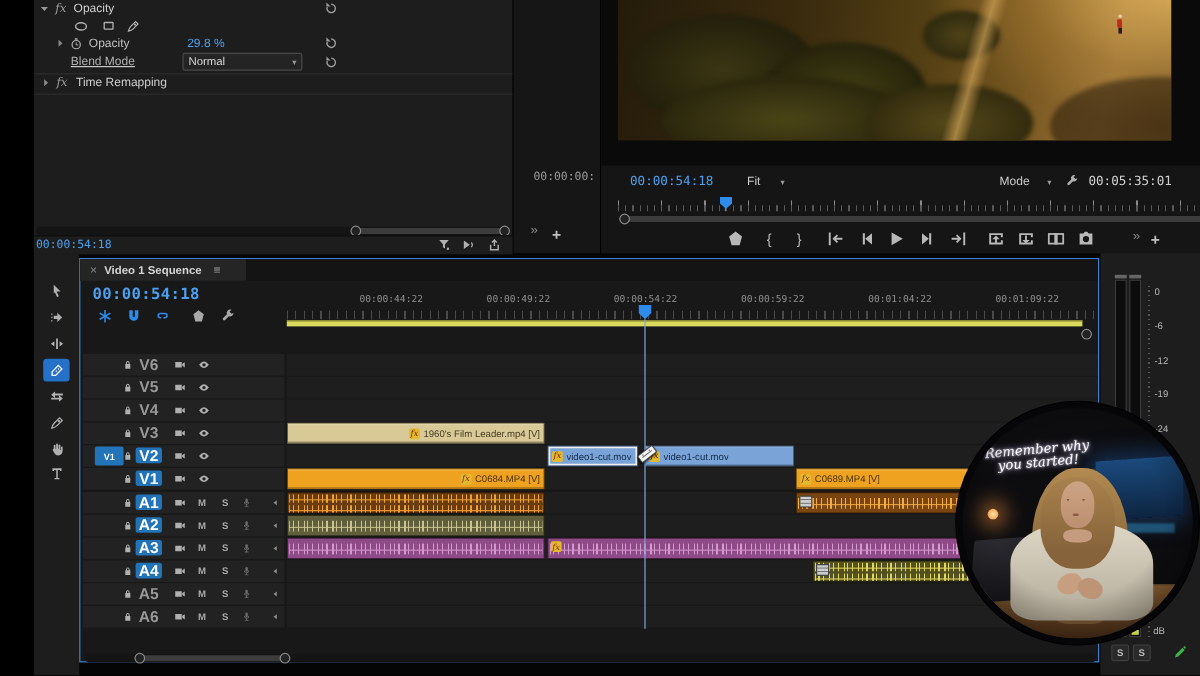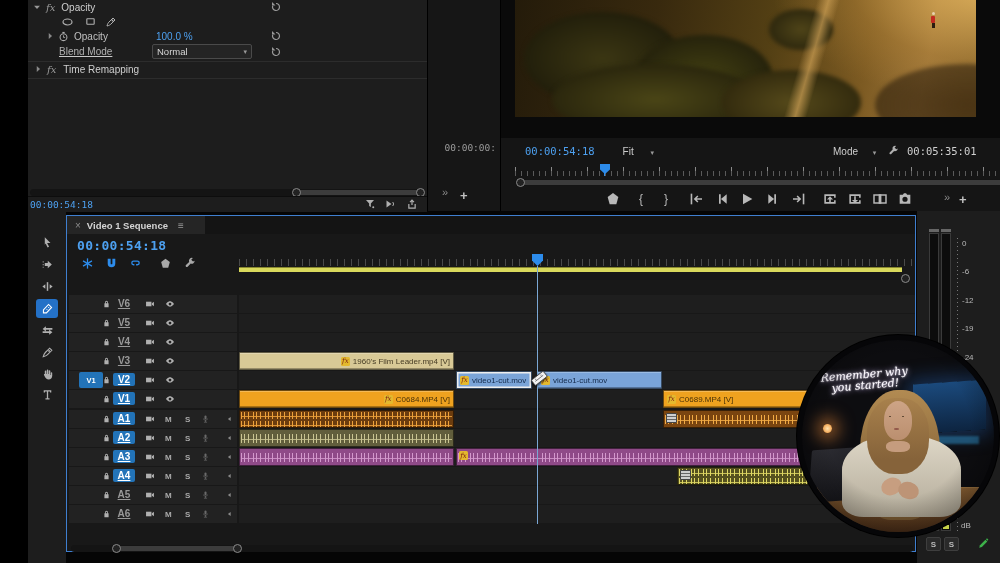--- a/index.html
+++ b/index.html
@@ -63,22 +63,22 @@
   .hic{position:absolute;top:0;width:13px;height:13px;}
   .tl-rlabels{position:absolute;top:29px;left:0;width:100%;height:10px;font-size:8px;color:#8f8f8f;}
   .rlab{position:absolute;width:80px;text-align:center;}
   .tl-ticks{position:absolute;left:172px;top:43px;width:676px;height:7px;
     background:repeating-linear-gradient(90deg,#4a4a4a 0 1px,transparent 1px 7px),
                repeating-linear-gradient(90deg,#6f6f6f 0 1px,transparent 1px 35px);}
   .workbar{position:absolute;left:172px;top:51px;width:663px;height:4px;background:#d9d95c;border-top:1px solid #8a8a30;}
   .lane{position:absolute;left:172px;width:676px;background:#1e1e1e;}
   .hrow{position:absolute;left:2px;width:168px;background:#222;}
   .hcell{position:absolute;top:50%;transform:translateY(-50%);display:flex;align-items:center;justify-content:center;}
-  .tname{width:22px;height:13px;border-radius:2px;font-size:10px;font-weight:bold;color:#999;
-         display:flex;align-items:center;justify-content:center;text-decoration:underline;}
+  .tname{width:22px;height:13px;border-radius:2px;font-size:13px;font-weight:bold;color:#999;
+         display:flex;align-items:center;justify-content:center;}
   .tname.on{background:#2273b8;color:#fff;}
   .patch{position:absolute;left:-28px;width:24px;height:16px;background:#2273b8;color:#fff;border-radius:2px;
          font-size:7.5px;font-weight:bold;display:flex;align-items:center;justify-content:center;}
   .ms{font-size:8px;color:#aaa;font-weight:bold;}
   .clip{position:absolute;height:18px;box-sizing:border-box;border:1px solid rgba(0,0,0,.55);border-radius:1px;overflow:hidden;}
   .clip.video{display:flex;align-items:center;gap:3px;padding:0 3px;font-size:8px;white-space:nowrap;
     box-shadow:inset 0 1px rgba(255,255,255,.25), inset 0 -1px rgba(0,0,0,.3);}
   .clip.video.ralign{justify-content:flex-end;}
   .clip.sel{box-shadow:inset 0 0 0 1.5px #ededed;}
   .fxb{flex:0 0 auto;width:9px;height:9px;background:#e3b92e;border-radius:1.5px;color:#7a1f10;font-size:7px;
@@ -160,21 +160,21 @@
           </svg>
         </span>
       <span class="icn" style="width:11px;height:11px;margin-left:3px;">
           <svg viewBox="0 0 24 24" fill="currentColor">
             <circle cx="12" cy="13.5" r="7.5" fill="none" stroke="currentColor" stroke-width="2.2"></circle>
             <path d="M9.5 2h5v2.5h-5z"></path>
             <path d="M12 9.5v4.5h3.6" fill="none" stroke="currentColor" stroke-width="1.8"></path>
           </svg>
         </span>
       <span style="margin-left:5px;color:#c0c0c0;">Opacity</span>
-      <span class="blue" style="position:absolute;left:128px;">100.0 %</span>
+      <span class="blue" style="position:absolute;left:128px;">29.8 %</span>
       <span class="icn reset" style="top:1px;">
           <svg viewBox="0 0 24 24" fill="currentColor">
             <path d="M12 5a7 7 0 1 1-6.6 4.6" fill="none" stroke="currentColor" stroke-width="2.4"></path>
             <path d="M4 2v7h7z"></path>
           </svg>
         </span>
     </div>
     <div class="ec-row" style="top:44px;height:15px;text-decoration:underline;">
       <span style="margin-left:31px;color:#b0b0b0;">Blend Mode</span>
       <span class="dd" style="position:absolute;left:124px;width:90px;">
@@ -421,20 +421,28 @@
           <svg viewBox="0 0 24 24" fill="currentColor">
             <path d="M12 3l8 6-3 11H7L4 9z"></path>
           </svg>
         </span>
         <span class="hic icn" style="left: 106px; color: rgb(168, 168, 168);">
           <svg viewBox="0 0 24 24" fill="currentColor">
             <path d="M21.5 7a5.4 5.4 0 0 1-7.2 5L8.5 17.8a2.1 2.1 0 1 1-3-3L11.3 9a5.4 5.4 0 0 1 7-7l-3.1 3.1 3.3 3.3z"></path>
           </svg>
         </span>
       </div>
+    <div class="tl-rlabels" id="rulerLabels">
+        <span class="rlab tc" style="left: 219px;">00:00:44:22</span>
+        <span class="rlab tc" style="left: 325px;">00:00:49:22</span>
+        <span class="rlab tc" style="left: 431px;">00:00:54:22</span>
+        <span class="rlab tc" style="left: 537px;">00:00:59:22</span>
+        <span class="rlab tc" style="left: 643px;">00:01:04:22</span>
+        <span class="rlab tc" style="left: 749px;">00:01:09:22</span>
+      </div>
     <div class="tl-ticks"></div>
     <div class="workbar"></div>
     <div class="zoomdot" style="left:834px;top:58px;"></div>
     <div id="tracks">
         <div class="lane" style="left: 172px; width: 676px; height: 18px; top: 79px;"></div>
         <div class="hrow" style="left: 2px; width: 168px; height: 18px; top: 79px;">
           <span class="hcell icn" style="left: 33px; width: 9px; height: 10px;">
             <svg viewBox="0 0 24 24" fill="currentColor">
               <path d="M8 10V7.5a4 4 0 0 1 8 0V10h1.6v10.5H6.4V10zm2.2 0h3.6V7.5a1.8 1.8 0 0 0-3.6 0z"></path>
             </svg>

